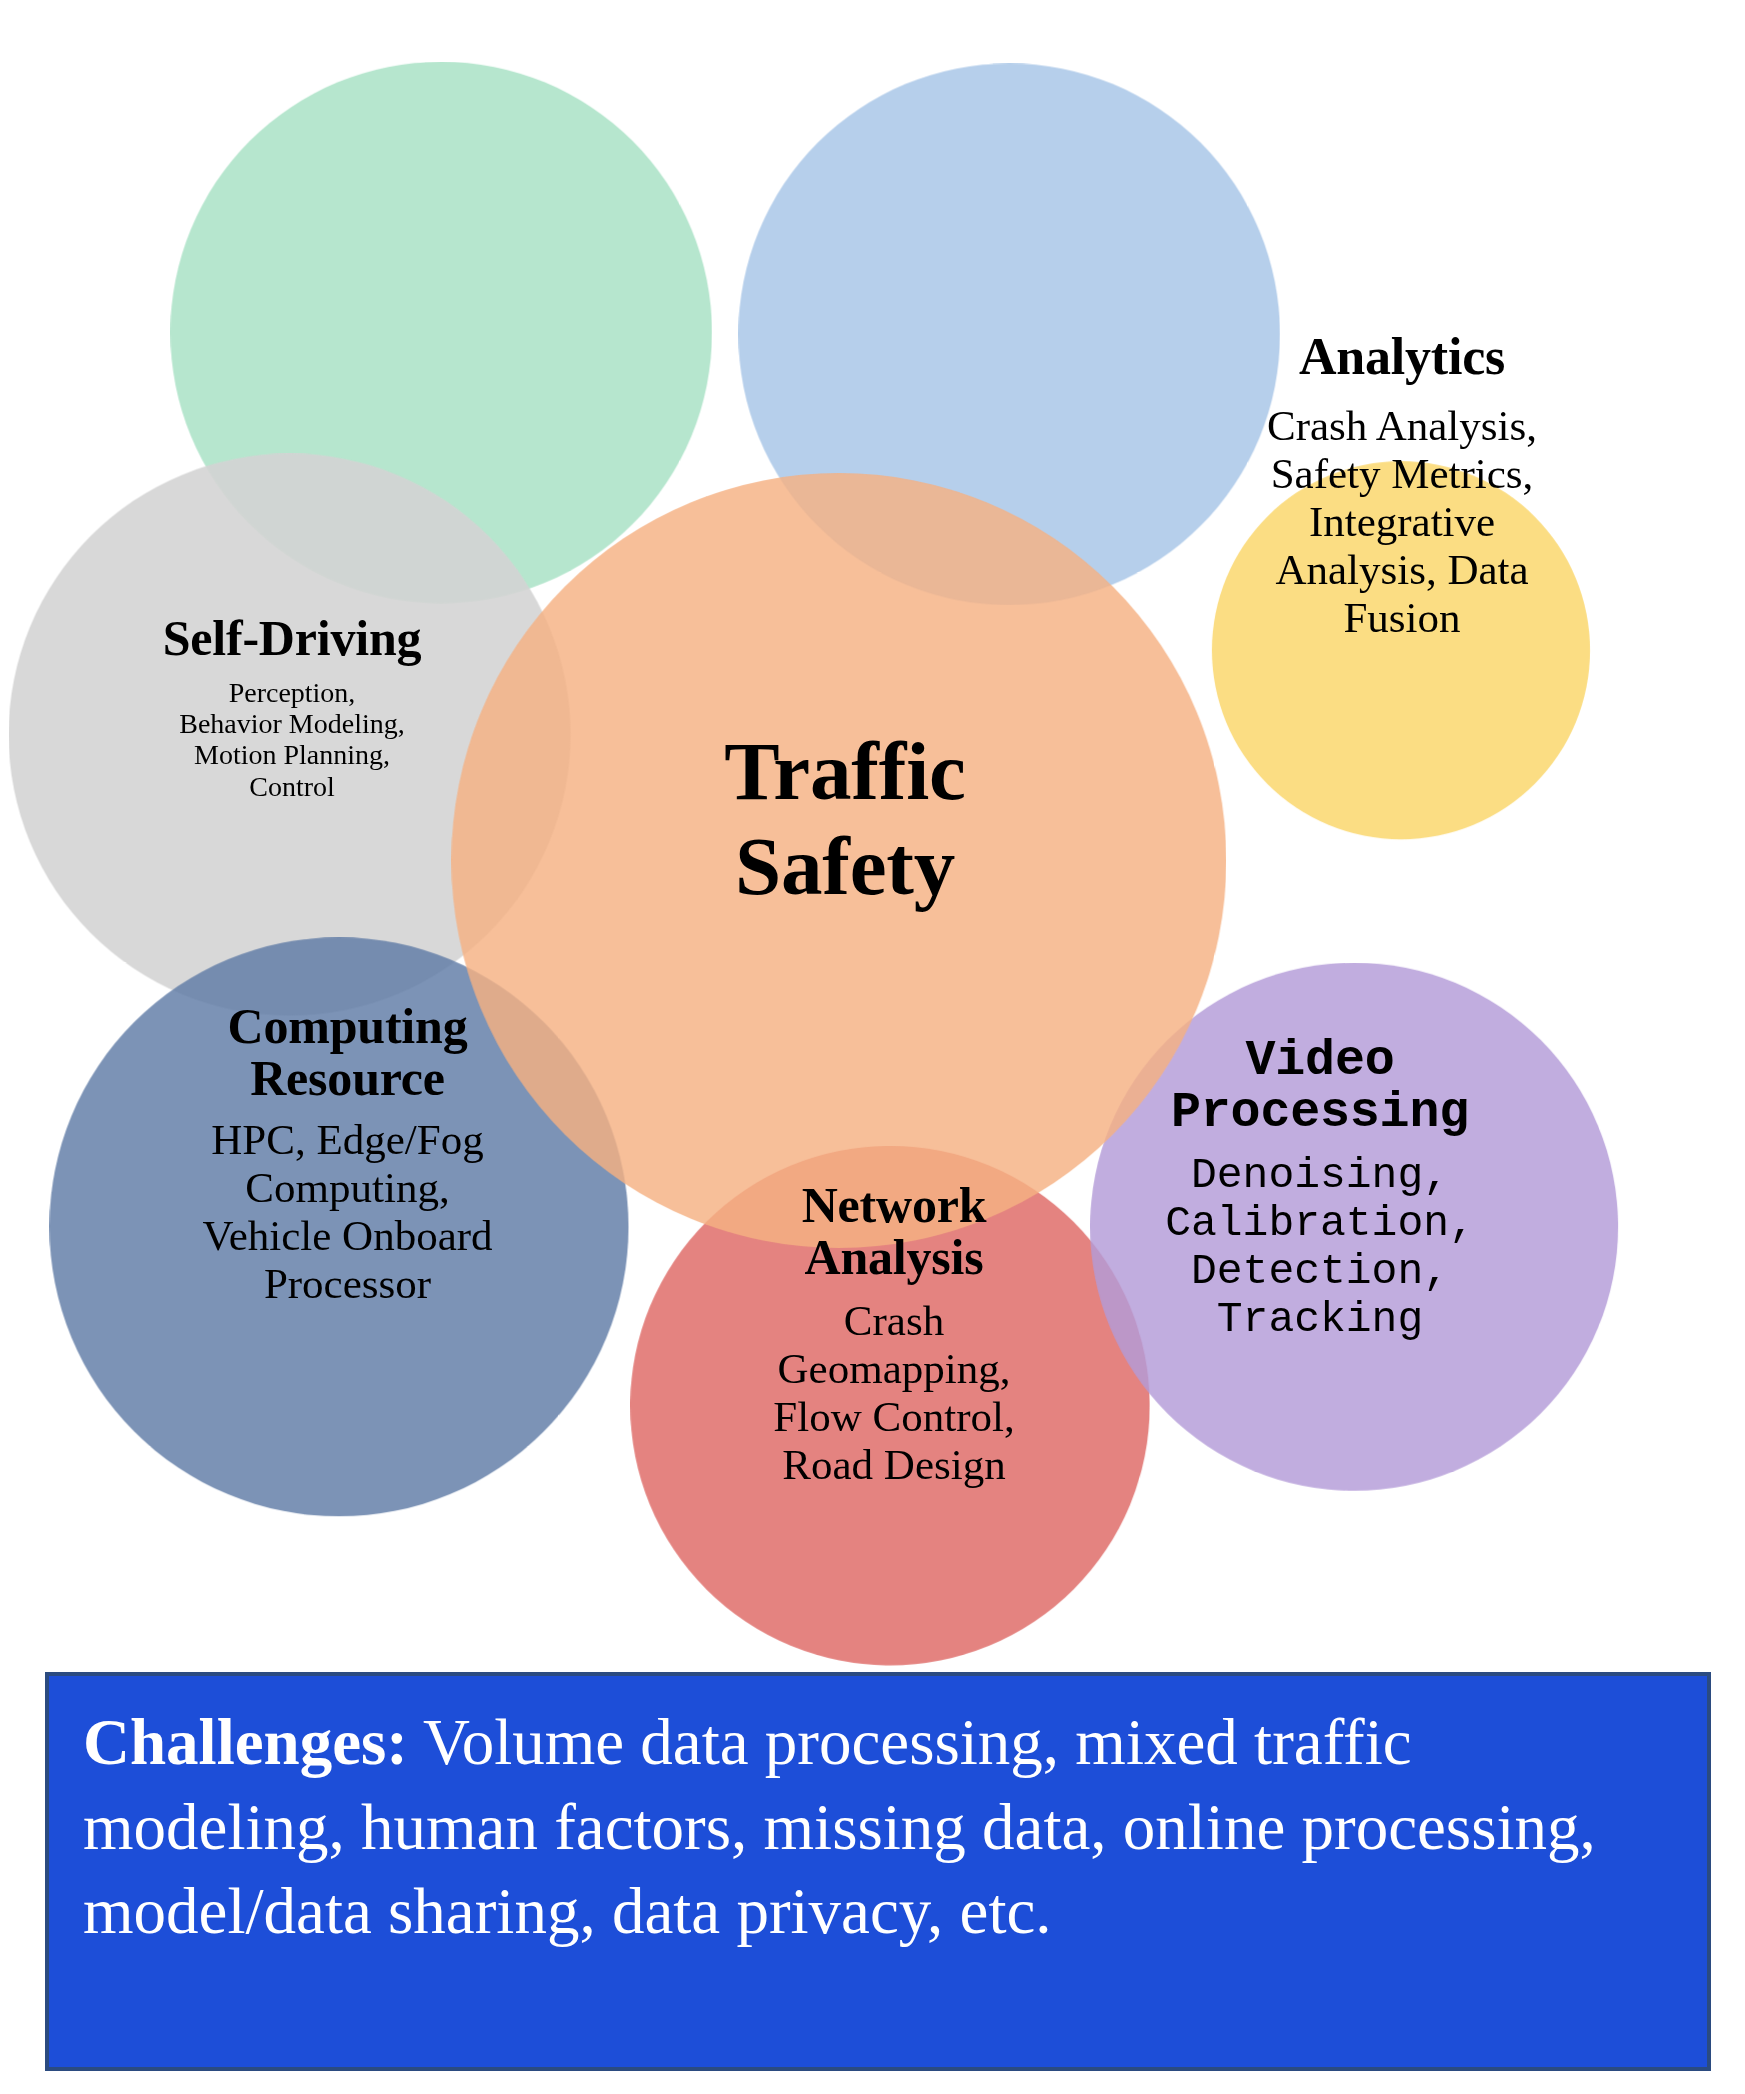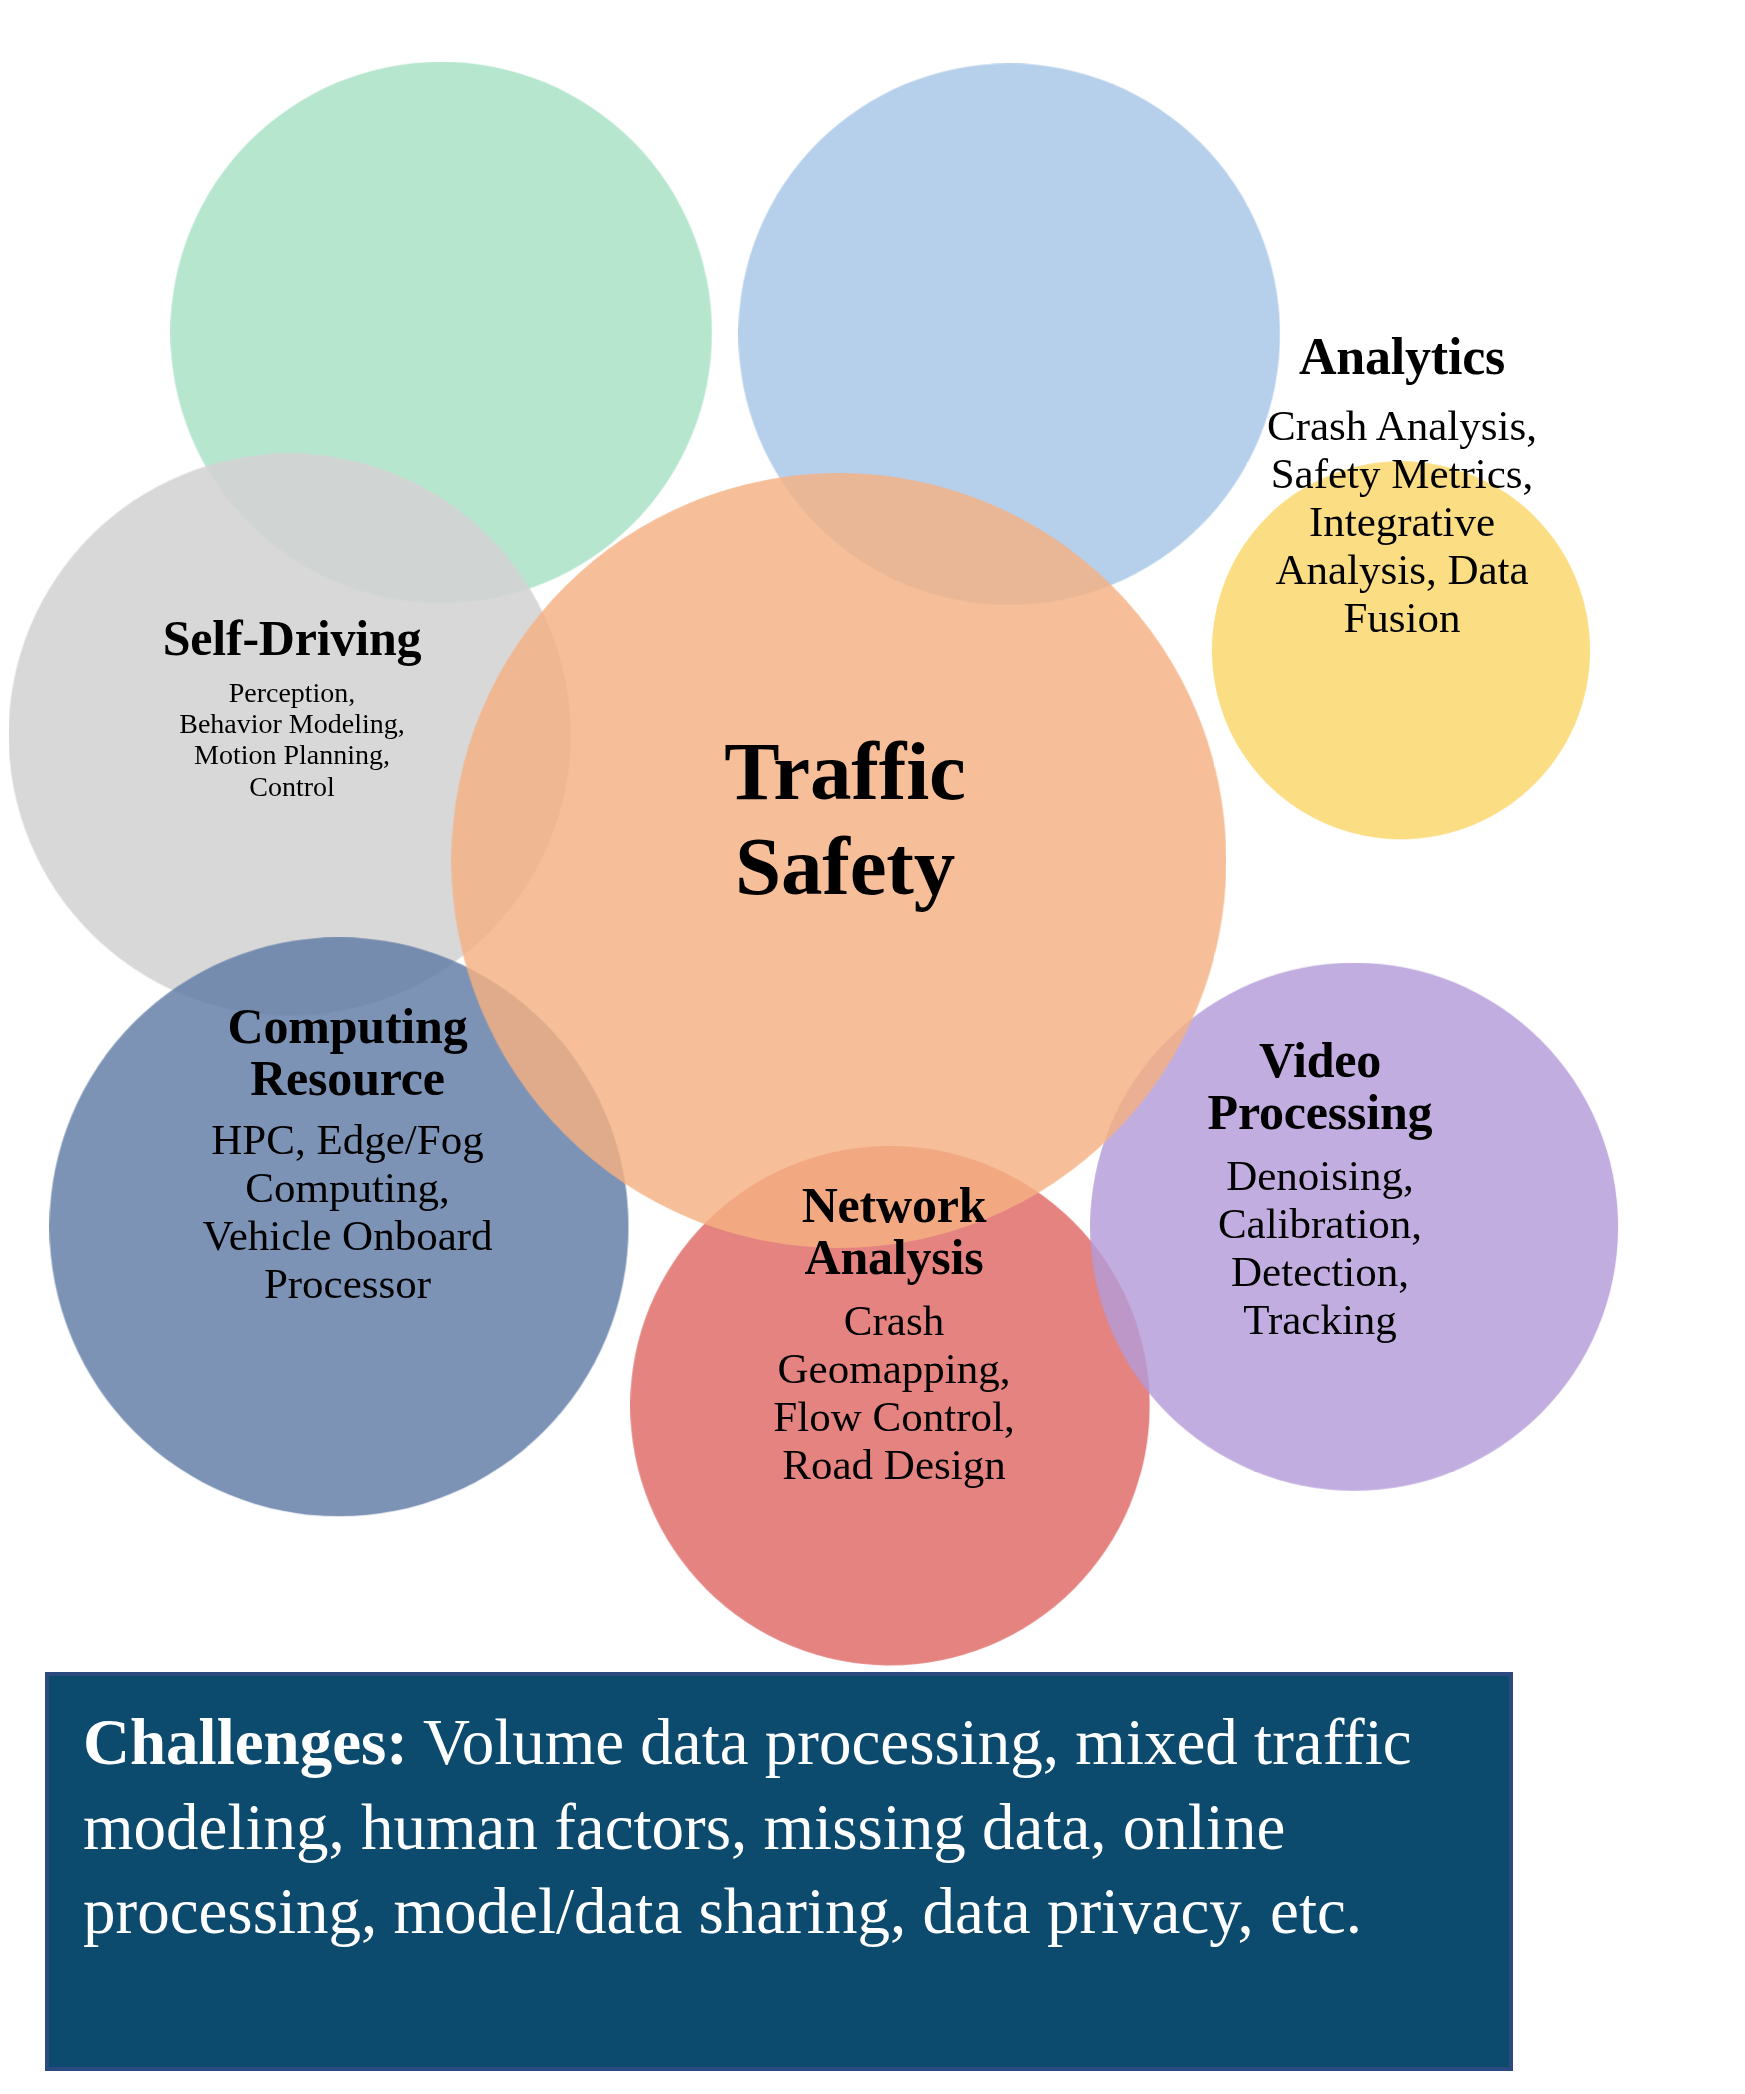--- a/index.html
+++ b/index.html
@@ -64,36 +64,36 @@
   #lbl-self .ttl { font-size: 50px; }
   #lbl-self .sub { font-size: 28px; margin-top: 12px; line-height: 1.12; }
 
   #lbl-center      { left: 632px; top: 724px; width: 426px; }
   #lbl-center .ttl { font-size: 83px; line-height: 1.14; }
 
   #lbl-comp      { left: 145px; top: 1001px; width: 405px; }
   #lbl-comp .ttl { font-size: 50px; }
   #lbl-comp .sub { font-size: 43px; margin-top: 12px; line-height: 1.12; }
 
-  #lbl-video      { left: 1154px; top: 1035px; width: 332px; }
+  #lbl-video      { left: 1154px; top: 1035px; width: 332px; font-family: Liberation Mono, monospace; }
   #lbl-video .ttl { font-size: 50px; }
   #lbl-video .sub { font-size: 43px; margin-top: 13.6px; line-height: 1.12; }
 
   #lbl-network      { left: 728px; top: 1180px; width: 332px; }
   #lbl-network .ttl { font-size: 50px; }
   #lbl-network .sub { font-size: 43px; margin-top: 13.6px; line-height: 1.12; }
 
   
   #challenges {
     position: absolute;
     left: 45px;
     top: 1672px;
-    width: 1468px;
+    width: 1666px;
     height: 399px;
-    background: #0c4a6e;
+    background: #1d4ed8;
     border: 4.3px solid #2B4B80;
     padding: 24px 34px 8.5px 34px;
   }
   #challenges .ch-text {
     font-size: 65px;
     line-height: 1.30;
     color: #FFFFFF;
     letter-spacing: 0px;
   }
   #challenges .ch-lead {

